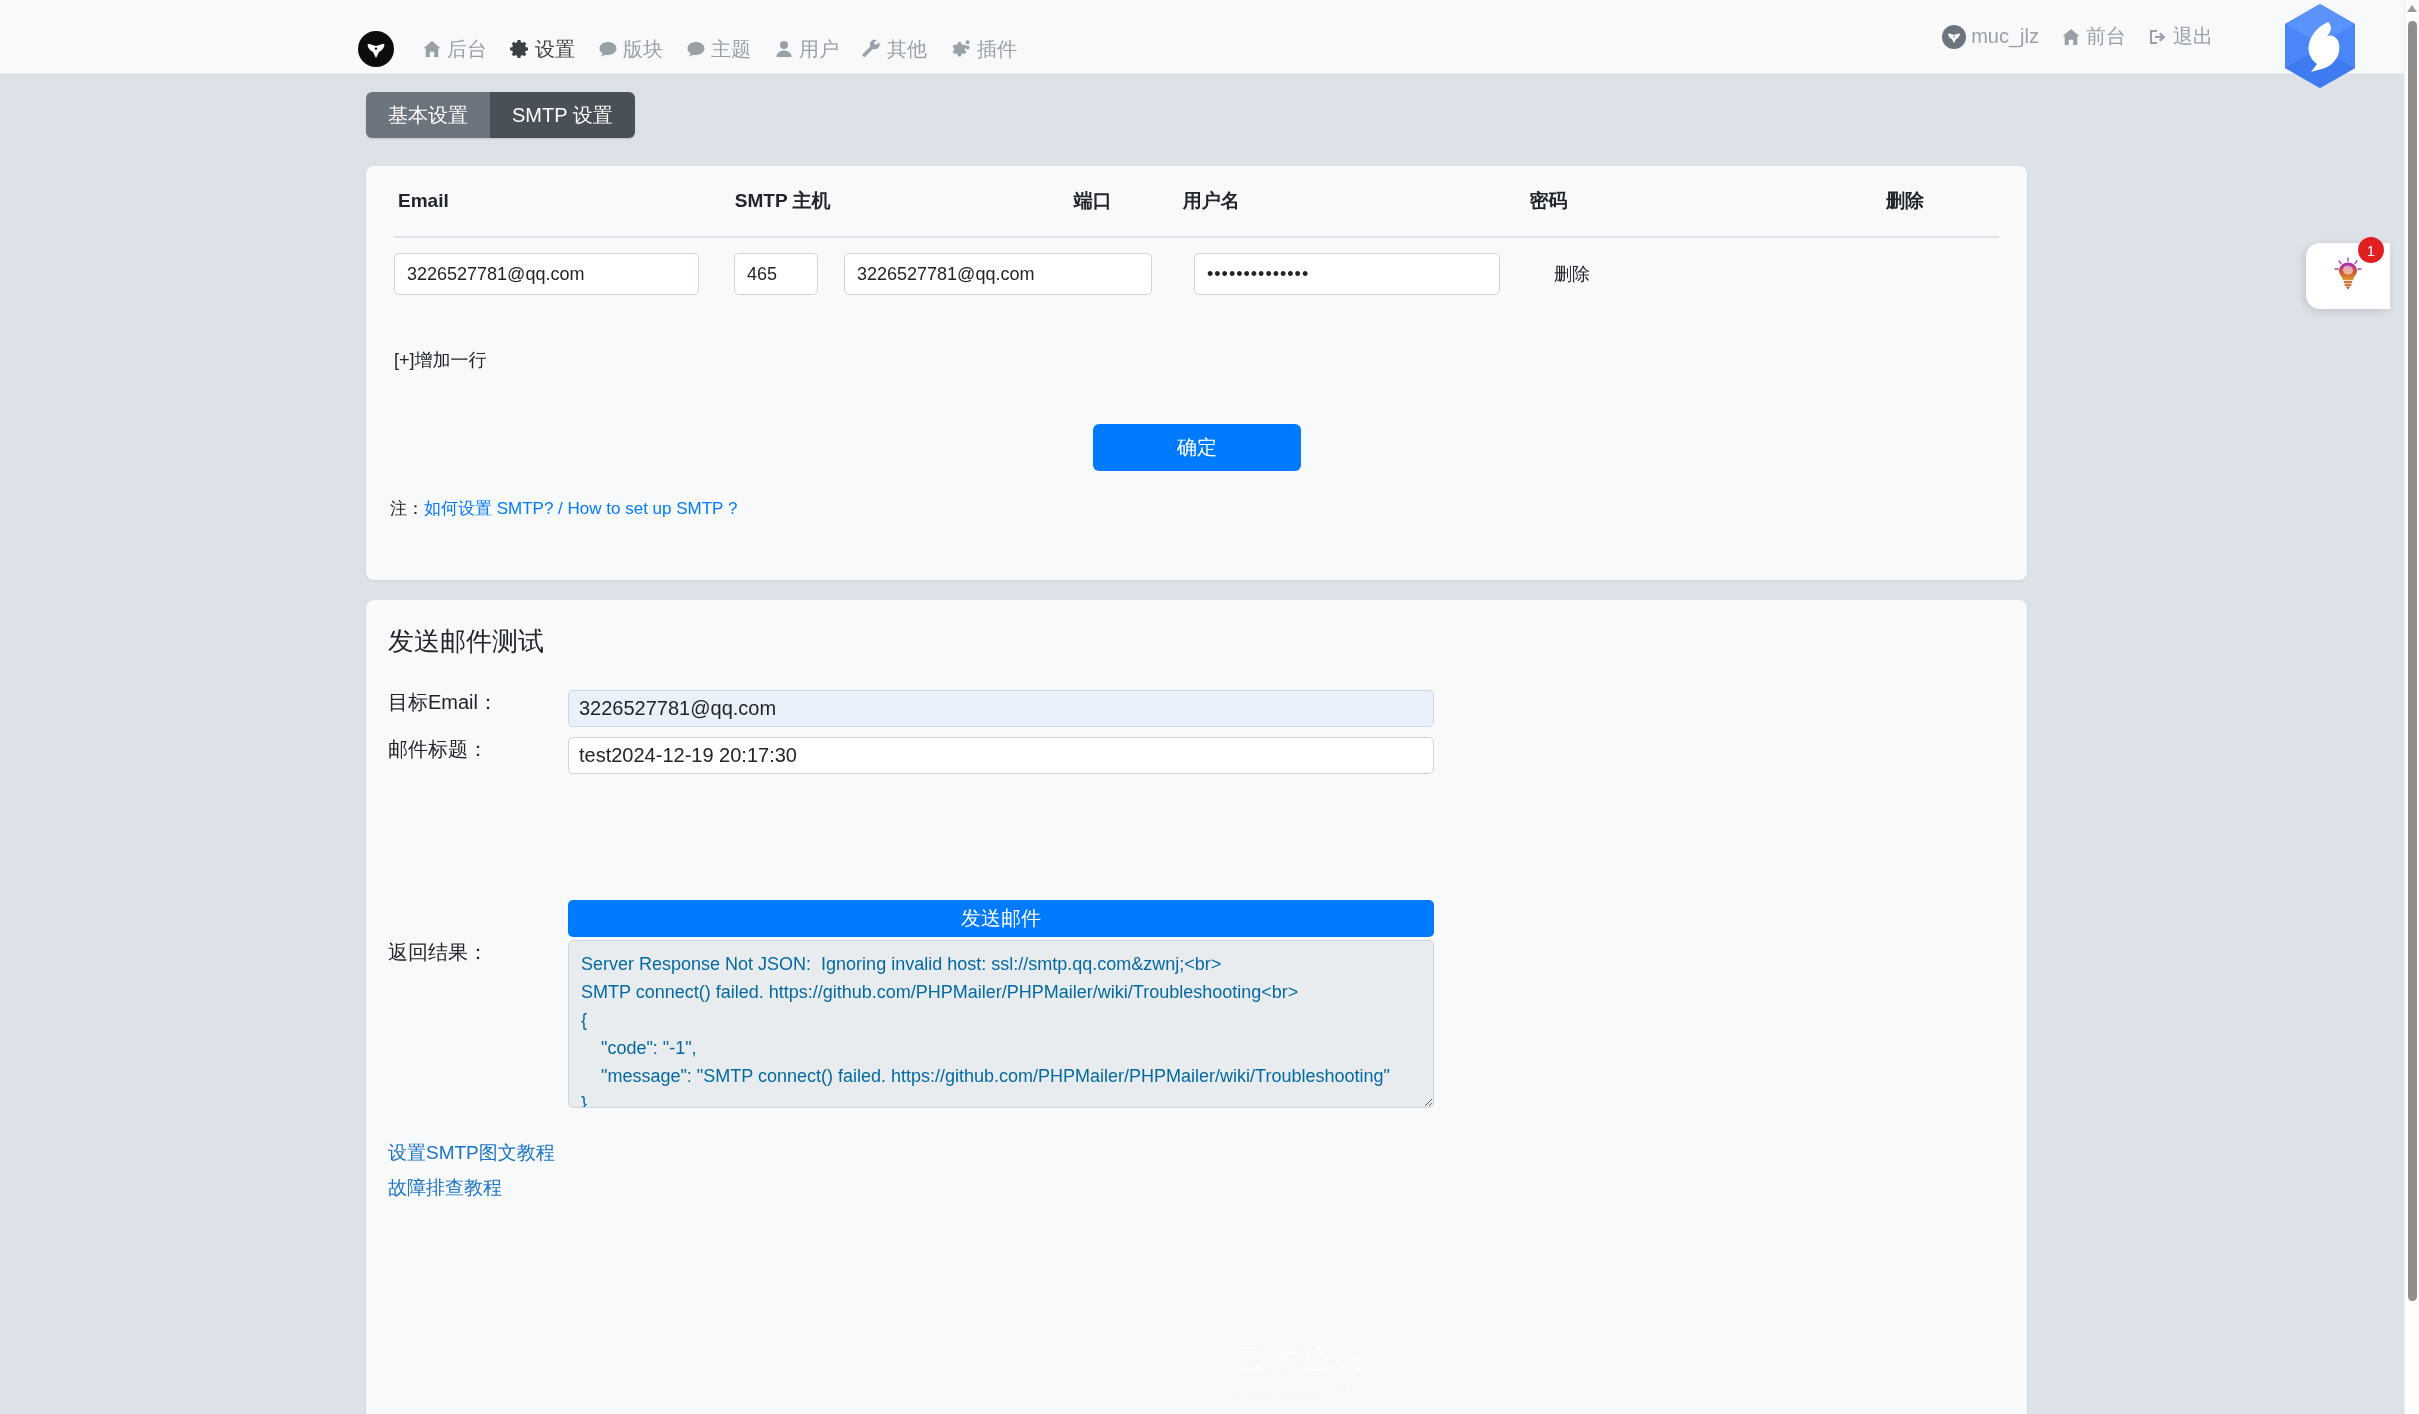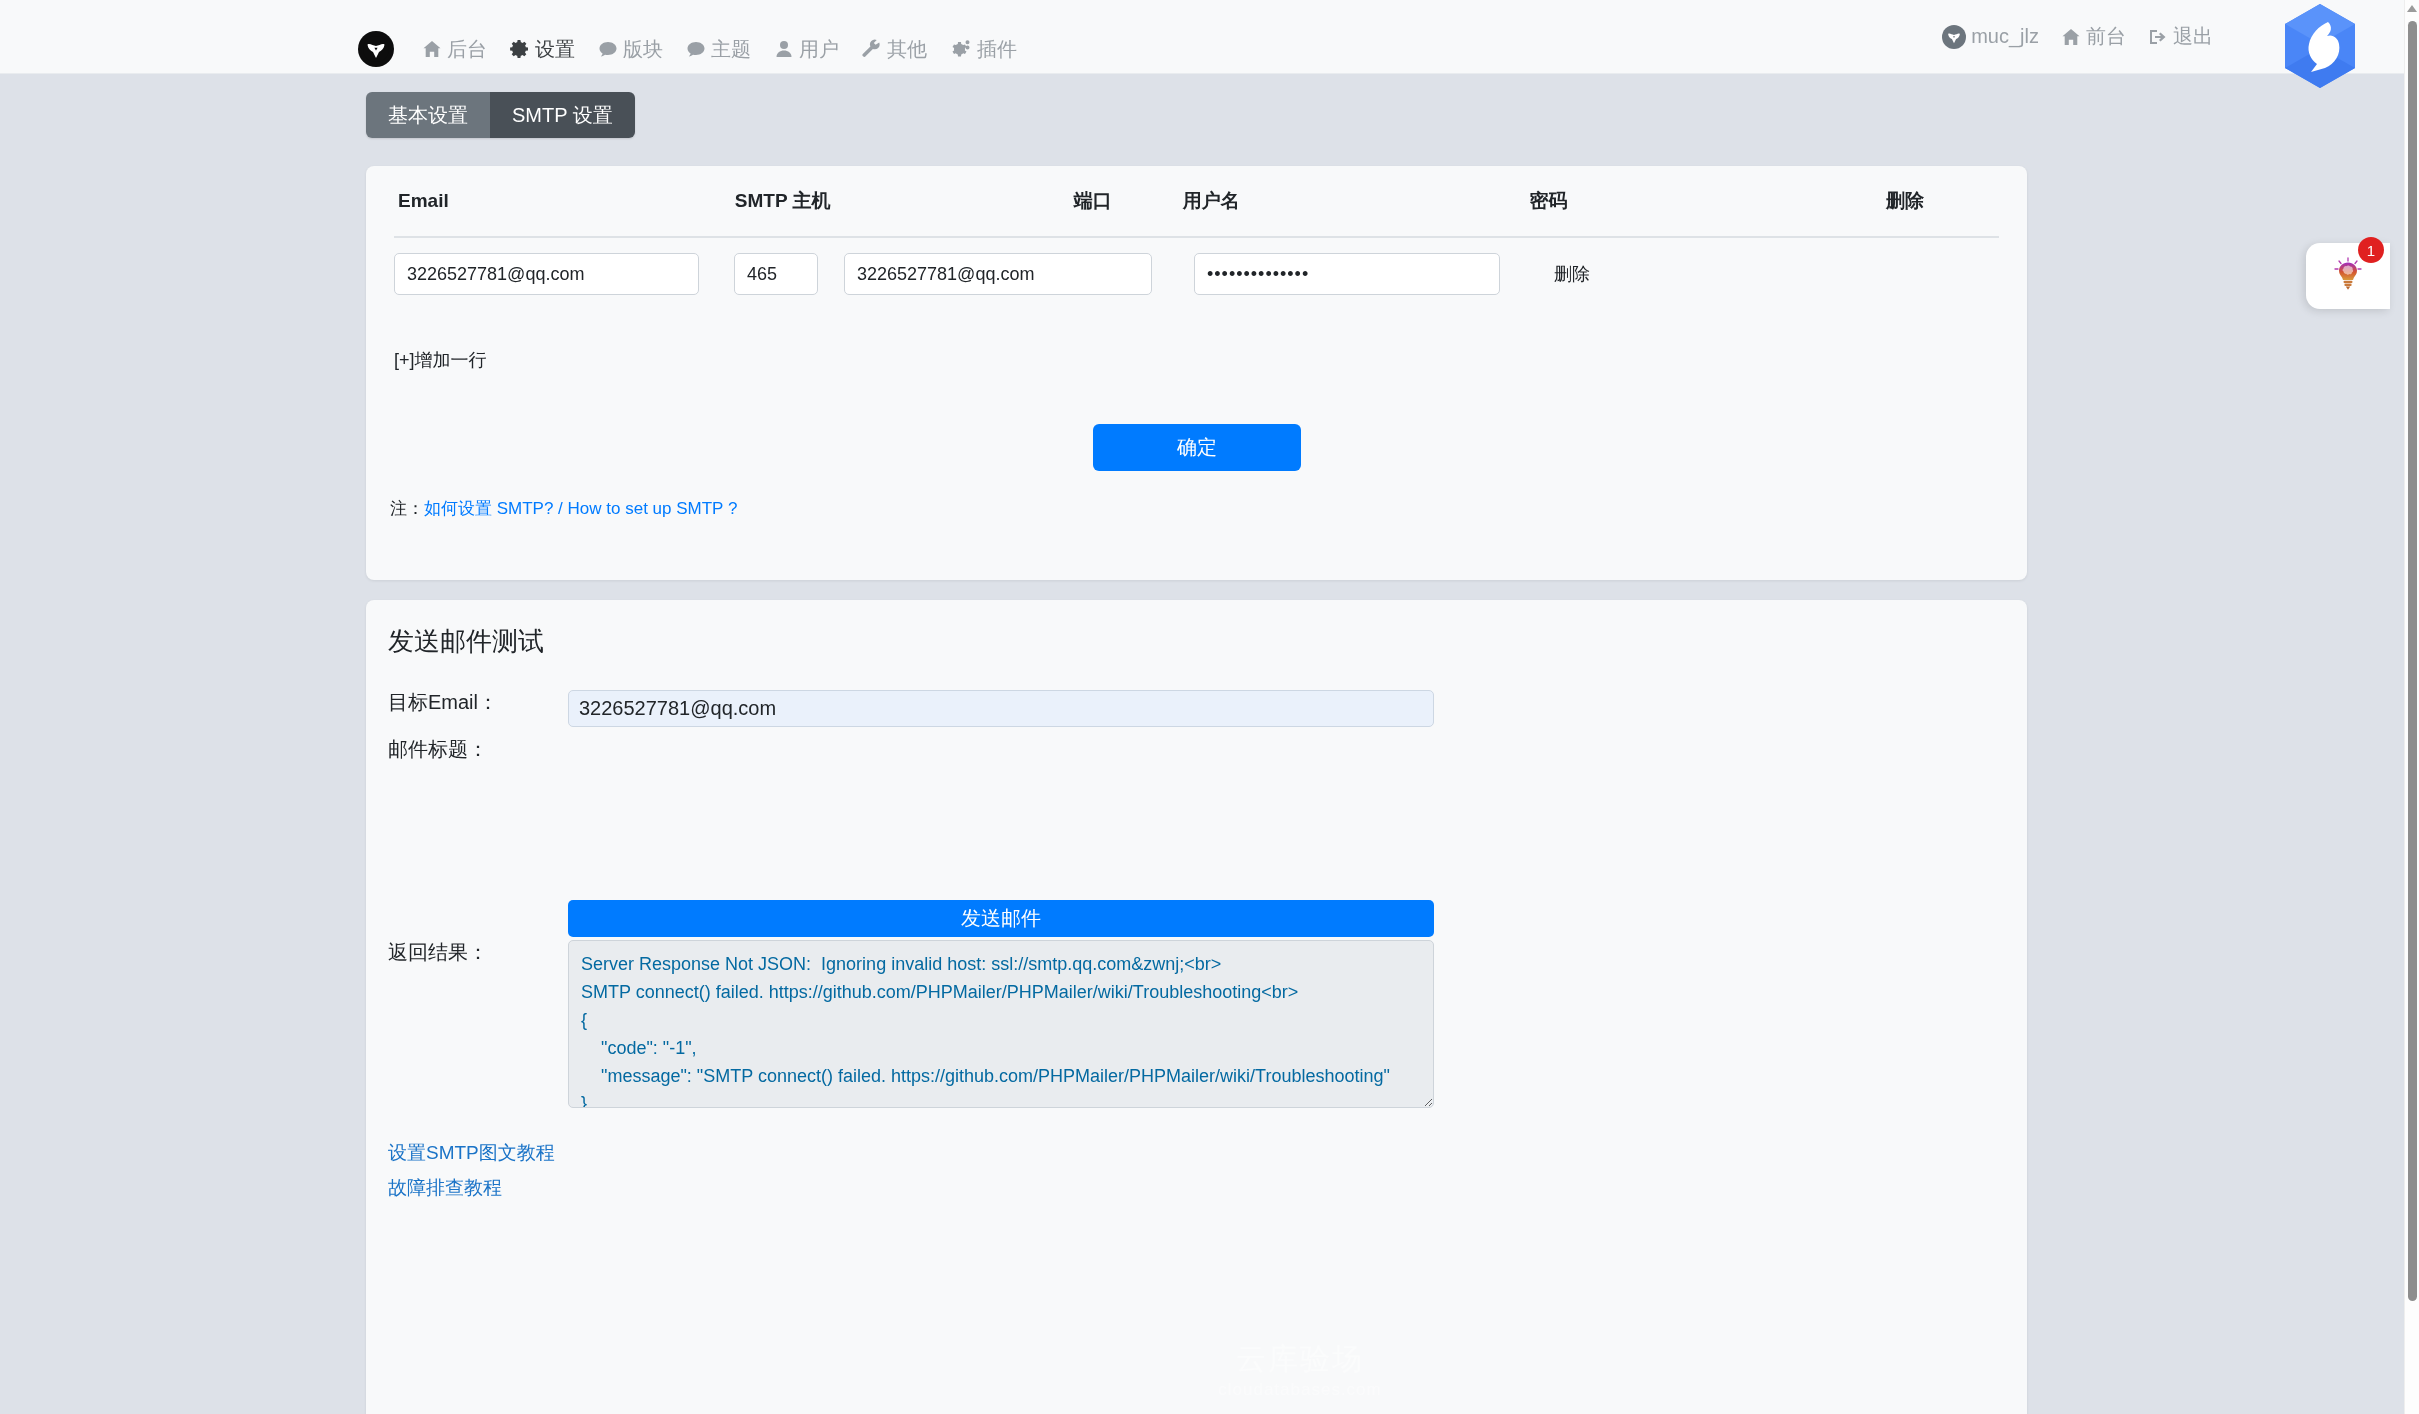--- a/index.html
+++ b/index.html
@@ -566,20 +566,23 @@
 
   <div class="frow" style="top:90px;">
     <div class="flabel">目标Email：</div>
     <div class="fctl">
       <input class="big-input" type="text" value="3226527781@qq.com" style="">
     </div>
   </div>
 
   <div class="frow" style="top:137px;">
     <div class="flabel">邮件标题：</div>
+    <div class="fctl">
+      <input class="big-input plain" type="text" value="test2024-12-19 20:17:30" style="">
+    </div>
   </div>
 
 
   <div class="frow" style="top:300px;left:202px;">
     <button class="btn-primary send-btn">发送邮件</button>
   </div>
 
   <div class="frow" style="top:340px;">
     <div class="flabel">返回结果：</div>
     <div class="fctl">

